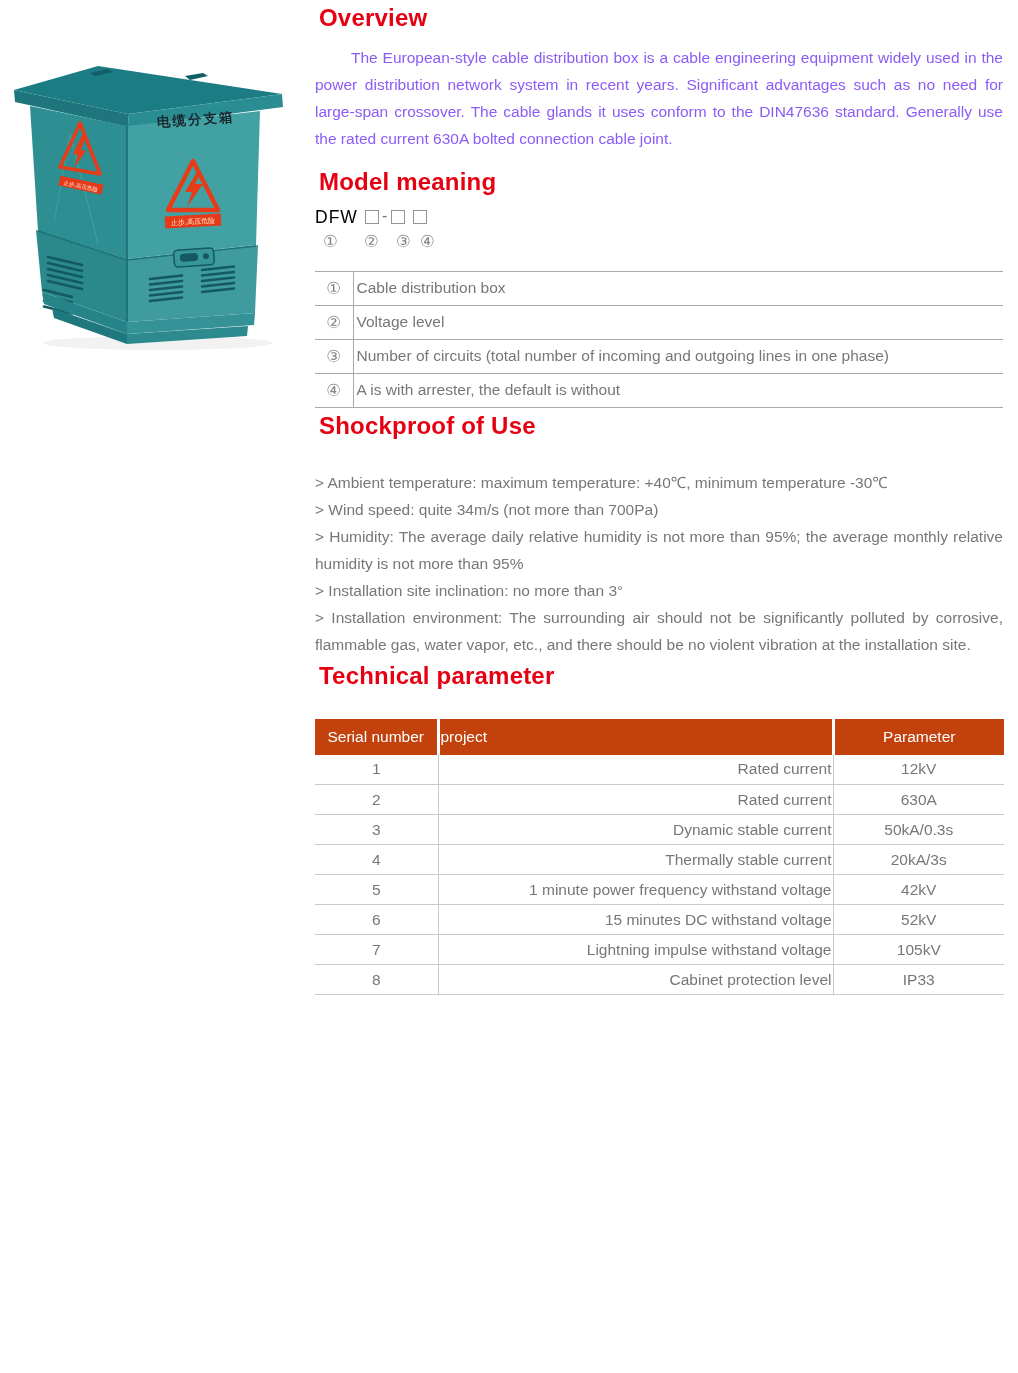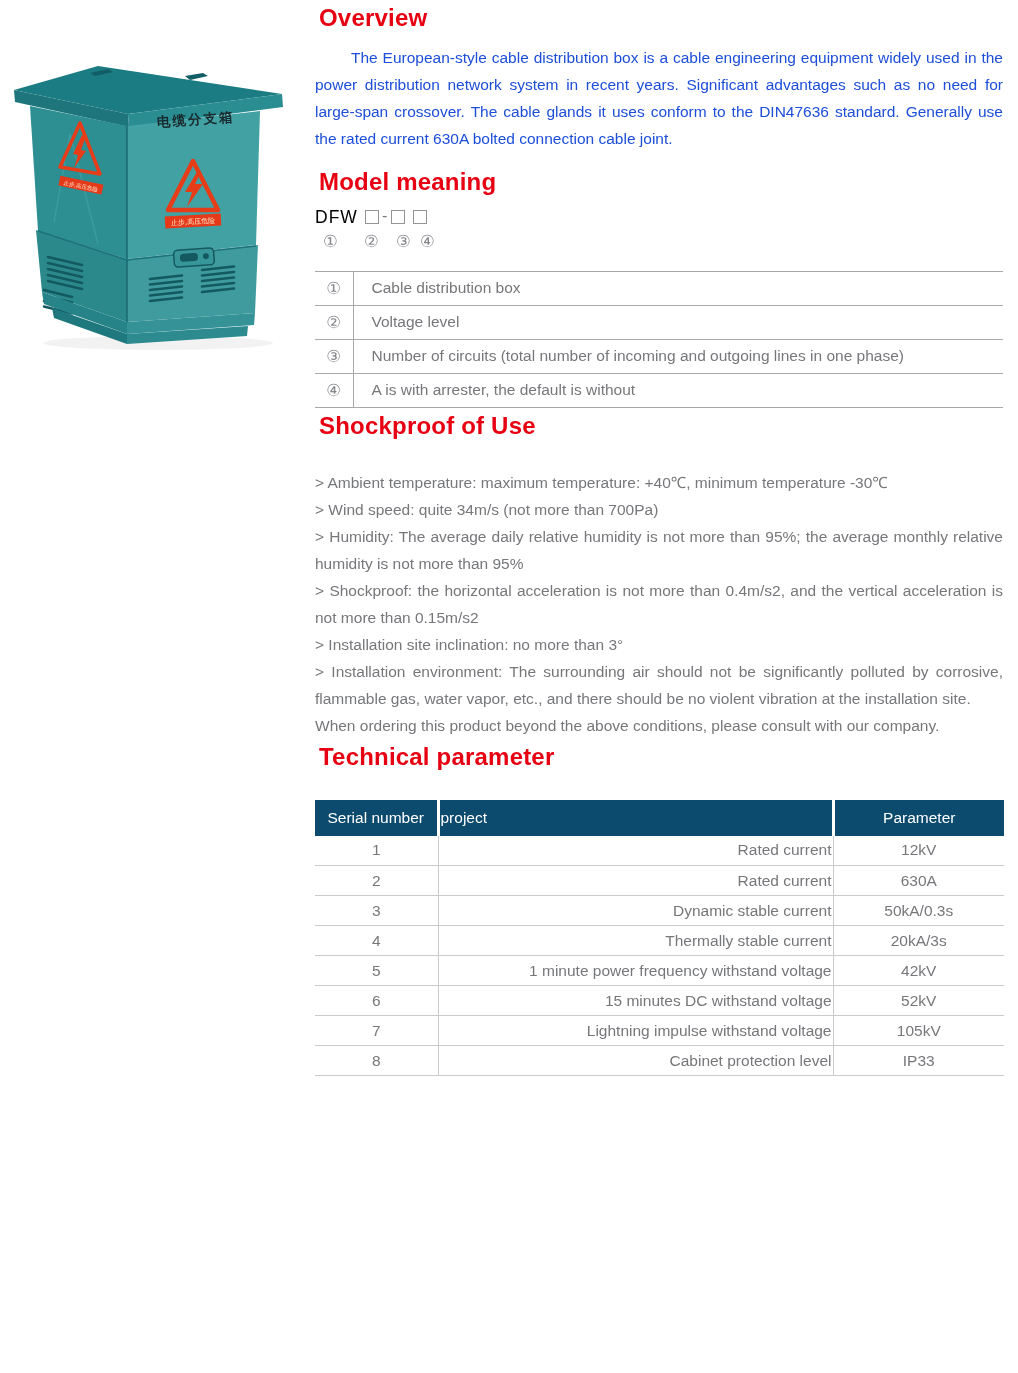--- a/index.html
+++ b/index.html
@@ -28,21 +28,21 @@
     font-size: 24px; line-height: 27px;
     font-weight: bold;
     margin: 4px;
     letter-spacing: 0.2px;
   }
   .mt-overview   { margin-top: 62px; }
   .mt-model      { margin-top: 66px; }
   .mt-conditions { margin-top: 68px; }
   .mt-technical  { margin-top: 63px; }
 
-  .body-gray { color: #1d4ed8; font-size: 15.5px; line-height: 27px; }
+  .body-gray { color: #8b5cf6; font-size: 15.5px; line-height: 27px; }
 
   .overview-paragraph {
     margin-top: 13px;
     text-align: justify;
     text-indent: 36px;
   }
 
   
   .model-formula {
     position: relative;
@@ -81,38 +81,38 @@
     color: #76777a;
     font-size: 15.5px;
     vertical-align: middle;
   }
   table.model-table td.mm-num {
     width: 38px;
     text-align: center;
     border-right: 1px solid #a8a9ab;
     font-size: 16.5px; color: #85868a;
   }
-  table.model-table td.mm-desc { padding-left: 18px; }
+  table.model-table td.mm-desc { padding-left: 3px; }
 
   
   .conditions-list { margin-top: 30px; }
   .conditions-list .cond-item {
     color: #76777a; font-size: 15.5px; line-height: 27px;
     text-align: justify;
   }
 
   
   table.tech-table {
     width: 689px;
     border-collapse: collapse;
     margin-top: 30px;
     font-size: 15.5px;
   }
   table.tech-table th {
-    background: #0c4a6e;
+    background: #c2410c;
     color: #ffffff;
     font-weight: normal;
     height: 36px;
     vertical-align: middle;
   }
   table.tech-table th.col-serial { text-align: center; }
   table.tech-table th.col-proj   { text-align: left; border-left: 3px solid #ffffff; }
   table.tech-table th.col-param  { text-align: center; border-left: 3px solid #ffffff; }
   table.tech-table td {
     height: 30px;
@@ -246,24 +246,22 @@
         <td class="mm-desc">A is with arrester, the default is without</td>
       </tr>
     </tbody>
   </table>
 
   <h2 class="sec-heading mt-conditions">Shockproof of Use</h2>
   <div class="conditions-list">
     <div class="cond-item">&gt; Ambient temperature: maximum temperature: +40℃, minimum temperature -30℃</div>
     <div class="cond-item">&gt; Wind speed: quite 34m/s (not more than 700Pa)</div>
     <div class="cond-item">&gt; Humidity: The average daily relative humidity is not more than 95%; the average monthly relative humidity is not more than 95%</div>
-    <div class="cond-item">&gt; Shockproof: the horizontal acceleration is not more than 0.4m/s2, and the vertical acceleration is not more than 0.15m/s2</div>
     <div class="cond-item">&gt; Installation site inclination: no more than 3°</div>
     <div class="cond-item">&gt; Installation environment: The surrounding air should not be significantly polluted by corrosive, flammable gas, water vapor, etc., and there should be no violent vibration at the installation site.</div>
-    <div class="cond-item">When ordering this product beyond the above conditions, please consult with our company.</div>
   </div>
 
   <h2 class="sec-heading mt-technical">Technical parameter</h2>
 
   <table class="tech-table">
     <colgroup>
       <col style="width:123px">
         <col style="width:395px">
         <col style="width:171px">
     </colgroup>

